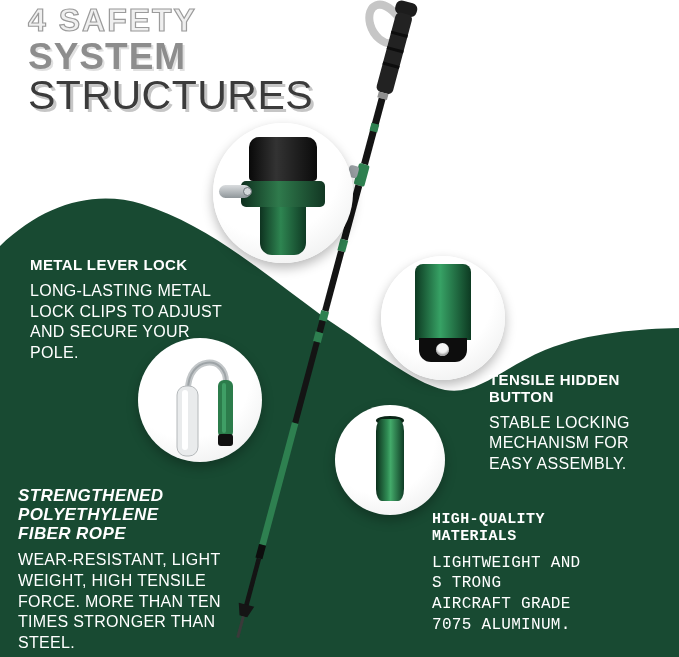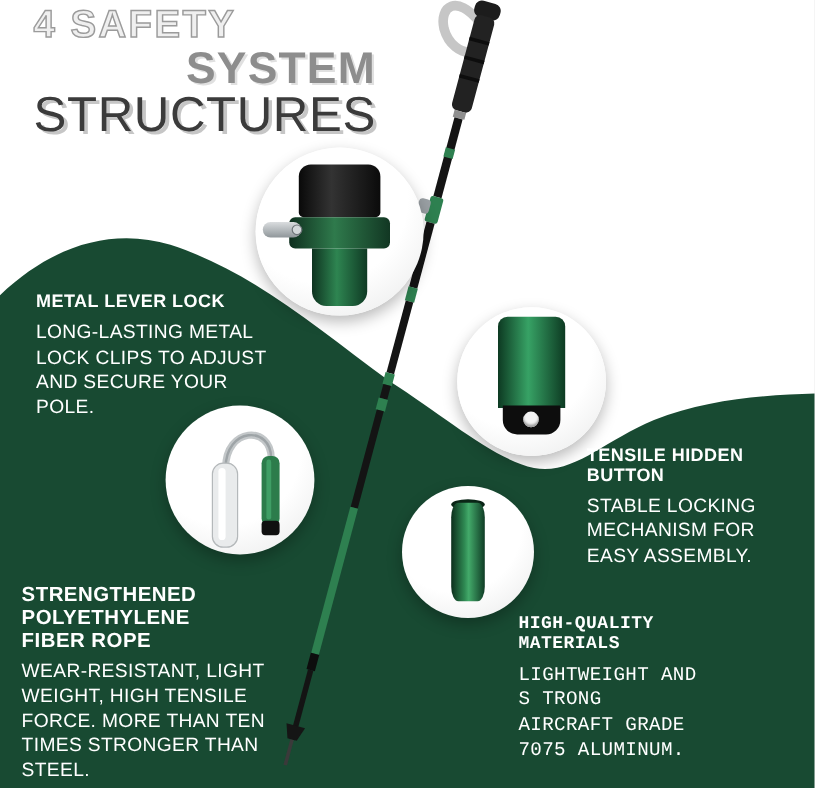--- a/index.html
+++ b/index.html
@@ -8,21 +8,21 @@
     position:relative; width:679px; height:657px;
     background:#ffffff; overflow:hidden; margin:0 auto;
   }
   svg.bg-wave, svg.pole { position:absolute; left:0; top:0; }
 
   
   .title { position:absolute; left:28px; top:4px; line-height:1.02; }
   .t1 { font-size:32px; font-weight:700; letter-spacing:2px; color:#efefef;
         -webkit-text-stroke:1.2px #9b9b9b; }
   .t2 { font-size:37px; font-weight:700; letter-spacing:1px; color:#8d8d8d;
-        text-shadow:2px 2px 0 #e0e0e0; margin-top:1px;text-align:right; }
+        text-shadow:2px 2px 0 #e0e0e0; margin-top:1px; }
   .t3 { font-size:41px; font-weight:400; letter-spacing:0.5px; color:#3b3b3b;
         text-shadow:3px 3px 0 #c6c6c6; }
 
   
   .circle {
     position:absolute; border-radius:50%; overflow:hidden;
     background:radial-gradient(circle at 40% 30%, #ffffff 55%, #e7e8e8 100%);
     box-shadow:0 5px 12px rgba(0,0,0,0.28);
   }
   .c1 { left:213px; top:123px; width:140px; height:140px; }
@@ -60,27 +60,27 @@
   .c4-tube  { left:41px; top:14px; width:28px; height:82px;
               background:linear-gradient(90deg,#0c2f1c,#2f8a53 40%,#43aa6a 52%,#0f3c25);
               border-radius:6px/12px; }
   .c4-top   { left:41px; top:11px; width:28px; height:9px; border-radius:50%;
               background:#0a2516; }
 
   
   .feature { position:absolute; color:#ffffff; }
   .feature h3 { font-weight:700; letter-spacing:0.4px; line-height:1.12; }
   .feature p  { font-size:16px; letter-spacing:0.3px; line-height:1.3; margin-top:7px; }
-  .f1 { left:30px;  top:244px; width:205px; }
+  .f1 { left:30px;  top:257px; width:205px; }
   .f1 h3 { font-size:15px; }
   .f2 { left:489px; top:372px; width:170px; }
   .f2 h3 { font-size:15px; width:160px; }
   .f2 p  { width:150px; }
   .f3 { left:18px;  top:486px; width:212px; }
-  .f3 h3 { font-size:17px; width:160px; }
+  .f3 h3 { font-size:17px; width:160px;font-style:italic; }
   .f3 p  { width:205px; }
   .f4 { left:432px; top:512px; width:200px;font-family:Liberation Mono, monospace; }
   .f4 h3 { font-size:15px; width:140px; }
   .f4 p  { width:158px; }
 </style>
 </head>
 <body>
 
 <div class="stage">
 

